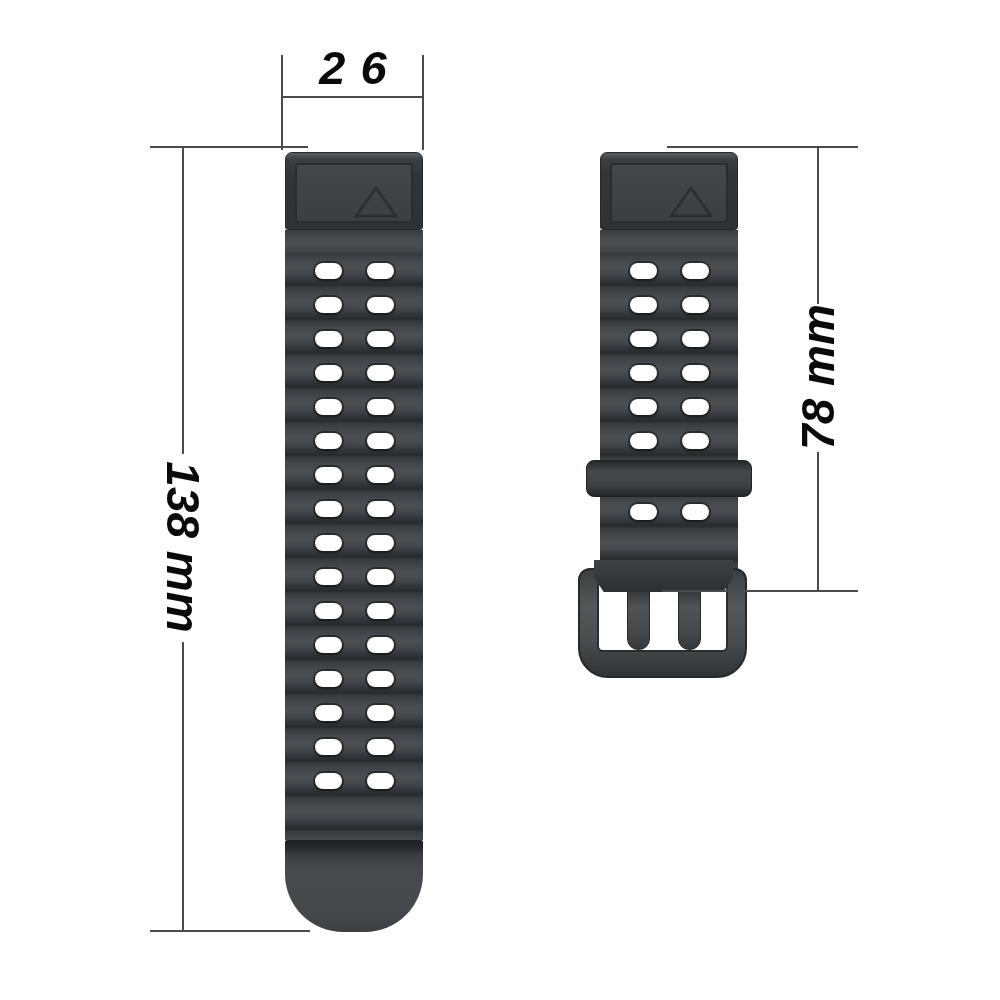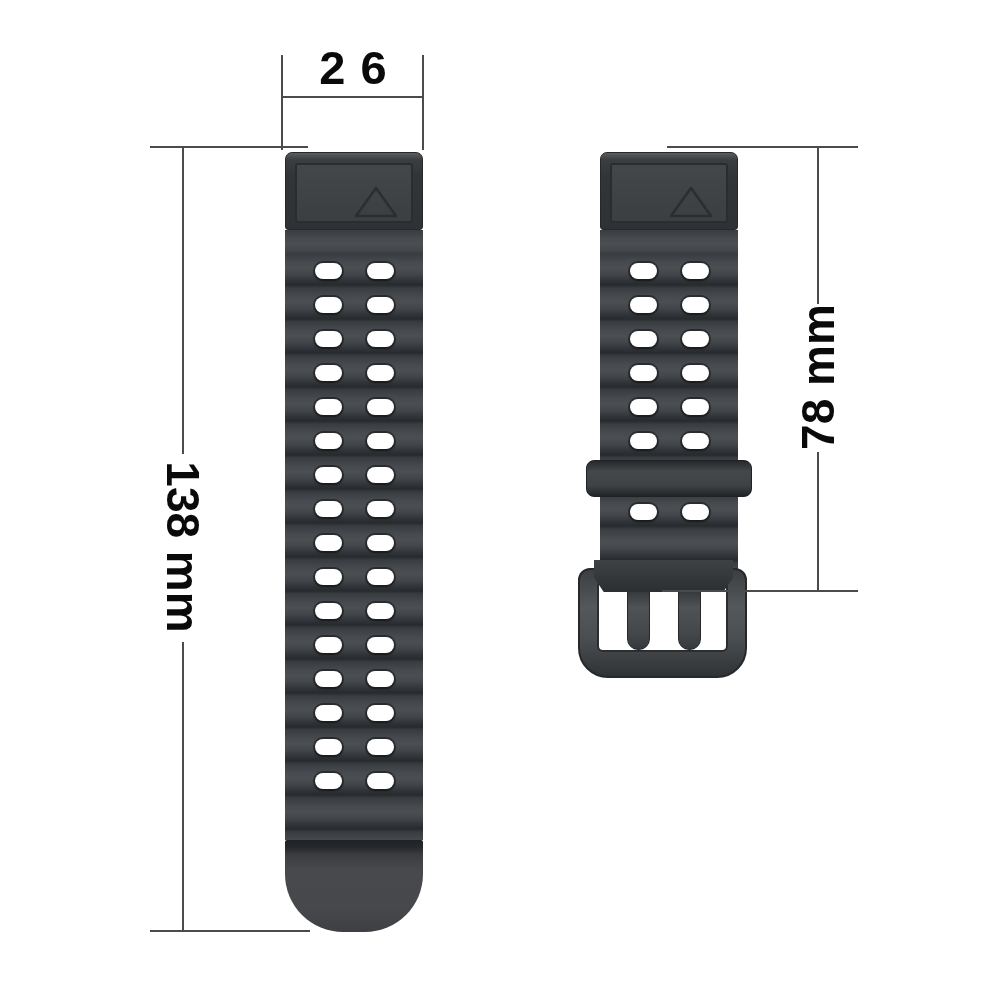--- a/index.html
+++ b/index.html
@@ -1,20 +1,21 @@
 <!DOCTYPE html>
 <html style="--background: #ffffff; --strap-body: #3c3f42; --strap-crest: #4b4e51; --strap-valley: #2a2d30; --connector: #323538; --hardware: #4a4d50; --hole: #ffffff; --dimension-line: #4b4b4b; --dimension-text: #0a0a0a;"><head>
 <meta charset="utf-8">
 <style>
   html,body{margin:0;padding:0;background:#fff;}
   .stage{
     position:relative;width:1000px;height:1000px;
     background:var(--background,#ffffff);
     font-family:"Liberation Sans",sans-serif;
     overflow:hidden;
+    font-style:italic;
   }
   
   .dim{position:absolute;background:var(--dimension-line,#4b4b4b);}
   .dim-label{
     position:absolute;color:var(--dimension-text,#0a0a0a);
     font-weight:700;white-space:nowrap;line-height:1;
   }
   #d26-tick-l{left:281px;top:55px;width:2px;height:95px;}
   #d26-tick-r{left:422px;top:55px;width:2px;height:95px;}
   #d26-hline {left:281px;top:96px;width:143px;height:2px;}

